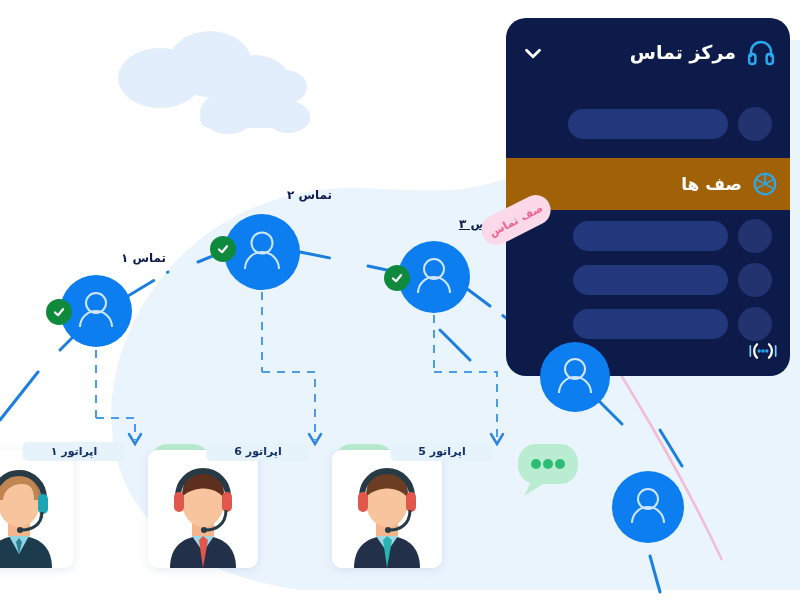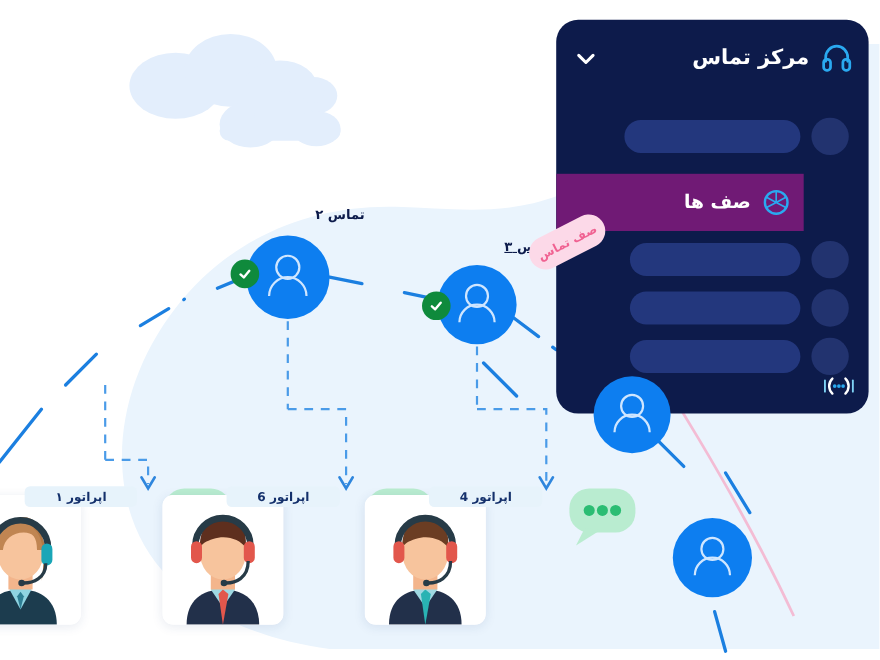--- a/index.html
+++ b/index.html
@@ -38,22 +38,22 @@
     position:absolute;height:30px;
   }
   .ph-bar{
     position:absolute;height:30px;border-radius:15px;background:#23377d;
   }
   .ph-dot{
     position:absolute;width:34px;height:34px;border-radius:50%;
     background:#22336f;
   }
   #queue-band{
-    position:absolute;left:0;top:140px;width:225px;height:52px;
-    background:#701a75;
+    position:absolute;left:0;top:140px;width:284px;height:52px;
+    background:#a16207;
   }
   .queue-title{
     position:absolute;right:48px;top:12px;
     color:#ffffff;font-size:17px;font-weight:bold;line-height:28px;
     white-space:nowrap;
   }
   .queue-icon{
     position:absolute;right:12px;top:13px;width:26px;height:26px;
   }
   .wave-icon{
@@ -154,20 +154,33 @@
     </g>
     <g fill="none" stroke="#2f86dd" stroke-width="2.5" stroke-linecap="round">
       <path d="M129,434 L135,444 L141,434"></path>
       <path d="M309,434 L315,444 L321,434"></path>
       <path d="M491,434 L497,444 L503,434"></path>
     </g>
 
     <path fill="none" stroke="#f3bcd4" stroke-width="2.5" d="M520,228 C600,330 680,470 722,560"></path>
   </svg>
 
+  <div class="call-node" style="left:60px;top:275px;width:72px;height:72px;">
+    <div class="call-bubble" style="width:72px;height:72px;"></div>
+    <svg style="position:absolute;left:0;top:0;width:72px;height:72px;" viewBox="0 0 72 72">
+      <circle cx="36" cy="28" r="10" fill="none" stroke="#cfe6ff" stroke-width="2"></circle>
+      <path d="M20,52 a16,16 0 0 1 32,0" fill="none" stroke="#cfe6ff" stroke-width="2"></path>
+    </svg>
+    <div class="check" style="left:-14px;top:24px;">
+      <svg width="14" height="14" viewBox="0 0 14 14">
+          <path d="M3,7.5 L6,10.2 L11,4.2" fill="none" stroke="#fff" stroke-width="2.2" stroke-linecap="round" stroke-linejoin="round"></path>
+        </svg>
+    </div>
+    <div class="call-label" style="left:-34px;top:-24px;">تماس ۱</div>
+  </div>
 
   <div class="call-node" style="left:224px;top:214px;width:76px;height:76px;">
     <div class="call-bubble" style="width:76px;height:76px;"></div>
     <svg style="position:absolute;left:0;top:0;width:76px;height:76px;" viewBox="0 0 76 76">
       <circle cx="38" cy="29" r="10.5" fill="none" stroke="#cfe6ff" stroke-width="2"></circle>
       <path d="M21,55 a17,17 0 0 1 34,0" fill="none" stroke="#cfe6ff" stroke-width="2"></path>
     </svg>
     <div class="check" style="left:-14px;top:22px;">
       <svg width="14" height="14" viewBox="0 0 14 14">
           <path d="M3,7.5 L6,10.2 L11,4.2" fill="none" stroke="#fff" stroke-width="2.2" stroke-linecap="round" stroke-linejoin="round"></path>
@@ -271,21 +284,21 @@
         <path d="M44,66 h22 v20 h-22 Z" fill="#f3b58c"></path>
         <ellipse cx="55" cy="52" rx="21" ry="25" fill="#f7c49d"></ellipse>
         <path d="M34,48 C34,26 46,20 56,20 C70,20 77,30 76,48 C70,40 58,36 46,40 C40,42 36,44 34,48 Z" fill="#6b3d23"></path>
         <path d="M30,46 a25,25 0 0 1 50,0" fill="none" stroke="#273b47" stroke-width="6"></path>
         <rect x="26" y="42" width="10" height="20" rx="5" fill="#e2574c"></rect>
         <rect x="74" y="42" width="10" height="20" rx="5" fill="#e2574c"></rect>
         <path d="M78,60 C78,76 66,80 58,80" fill="none" stroke="#273b47" stroke-width="3"></path>
         <circle cx="56" cy="80" r="3" fill="#273b47"></circle>
       </svg>
     </div>
-    <div class="op-tag">اپراتور 4</div>
+    <div class="op-tag">اپراتور 5</div>
     <svg class="bubble-chat" style="left:74px;top:-8px;" width="64" height="56" viewBox="0 0 64 56">
       <rect x="2" y="2" width="60" height="40" rx="18" fill="#b9ecd0"></rect>
       <path d="M16,38 L8,54 L30,40 Z" fill="#b9ecd0"></path>
       <circle cx="20" cy="22" r="5" fill="#2bbd73"></circle>
       <circle cx="32" cy="22" r="5" fill="#2bbd73"></circle>
       <circle cx="44" cy="22" r="5" fill="#2bbd73"></circle>
     </svg>
   </div>
 
   <div id="call-panel">

